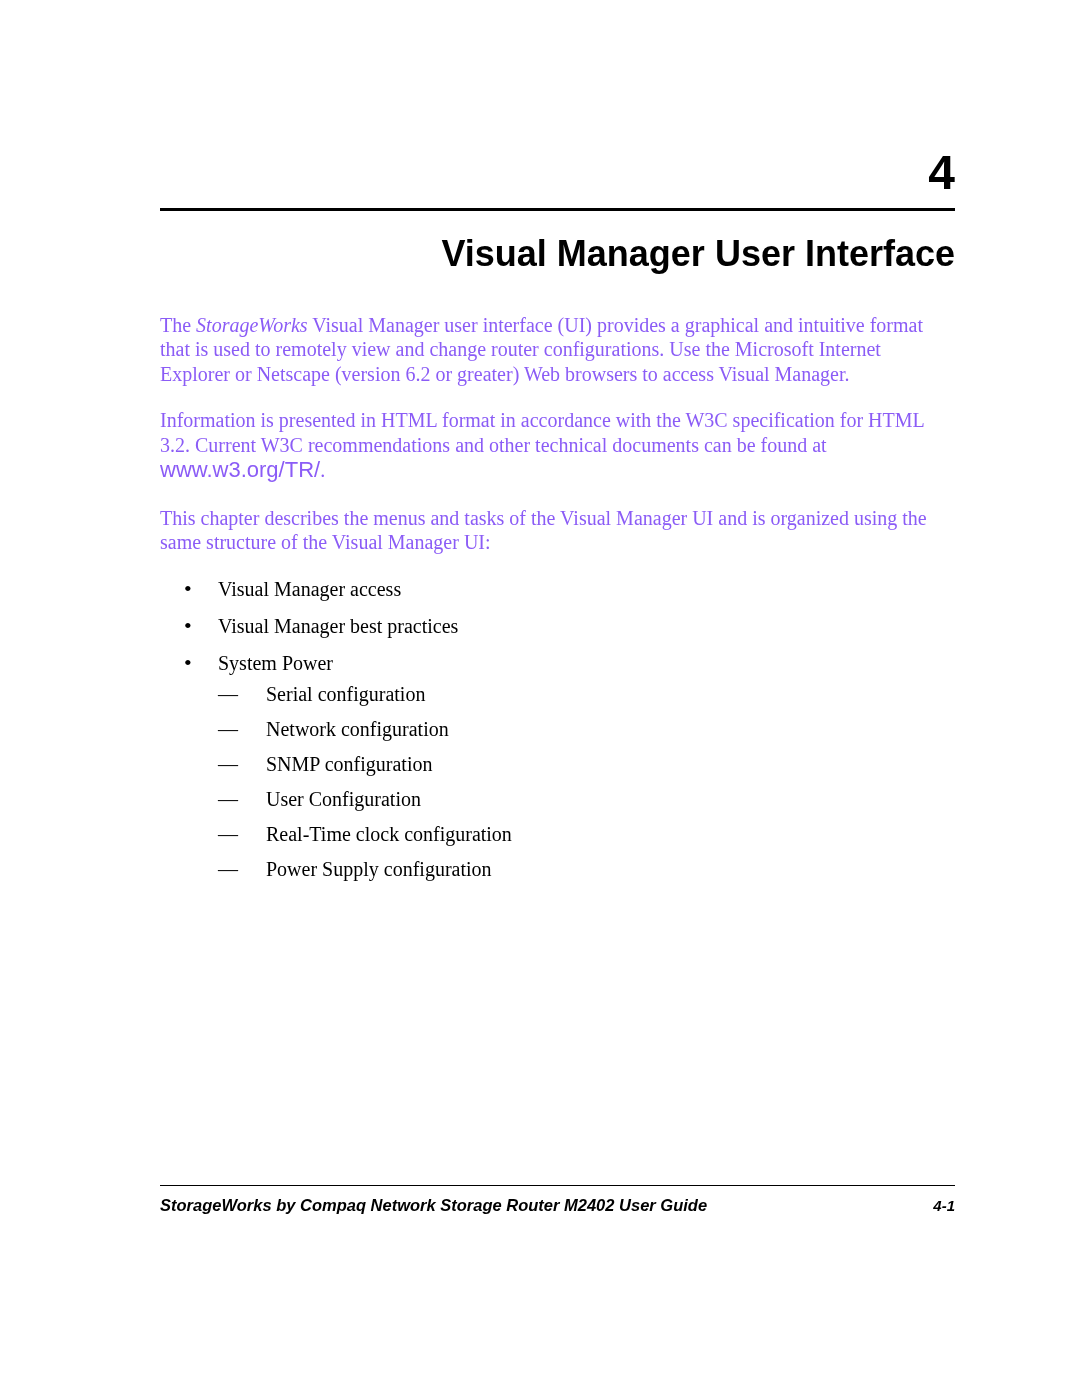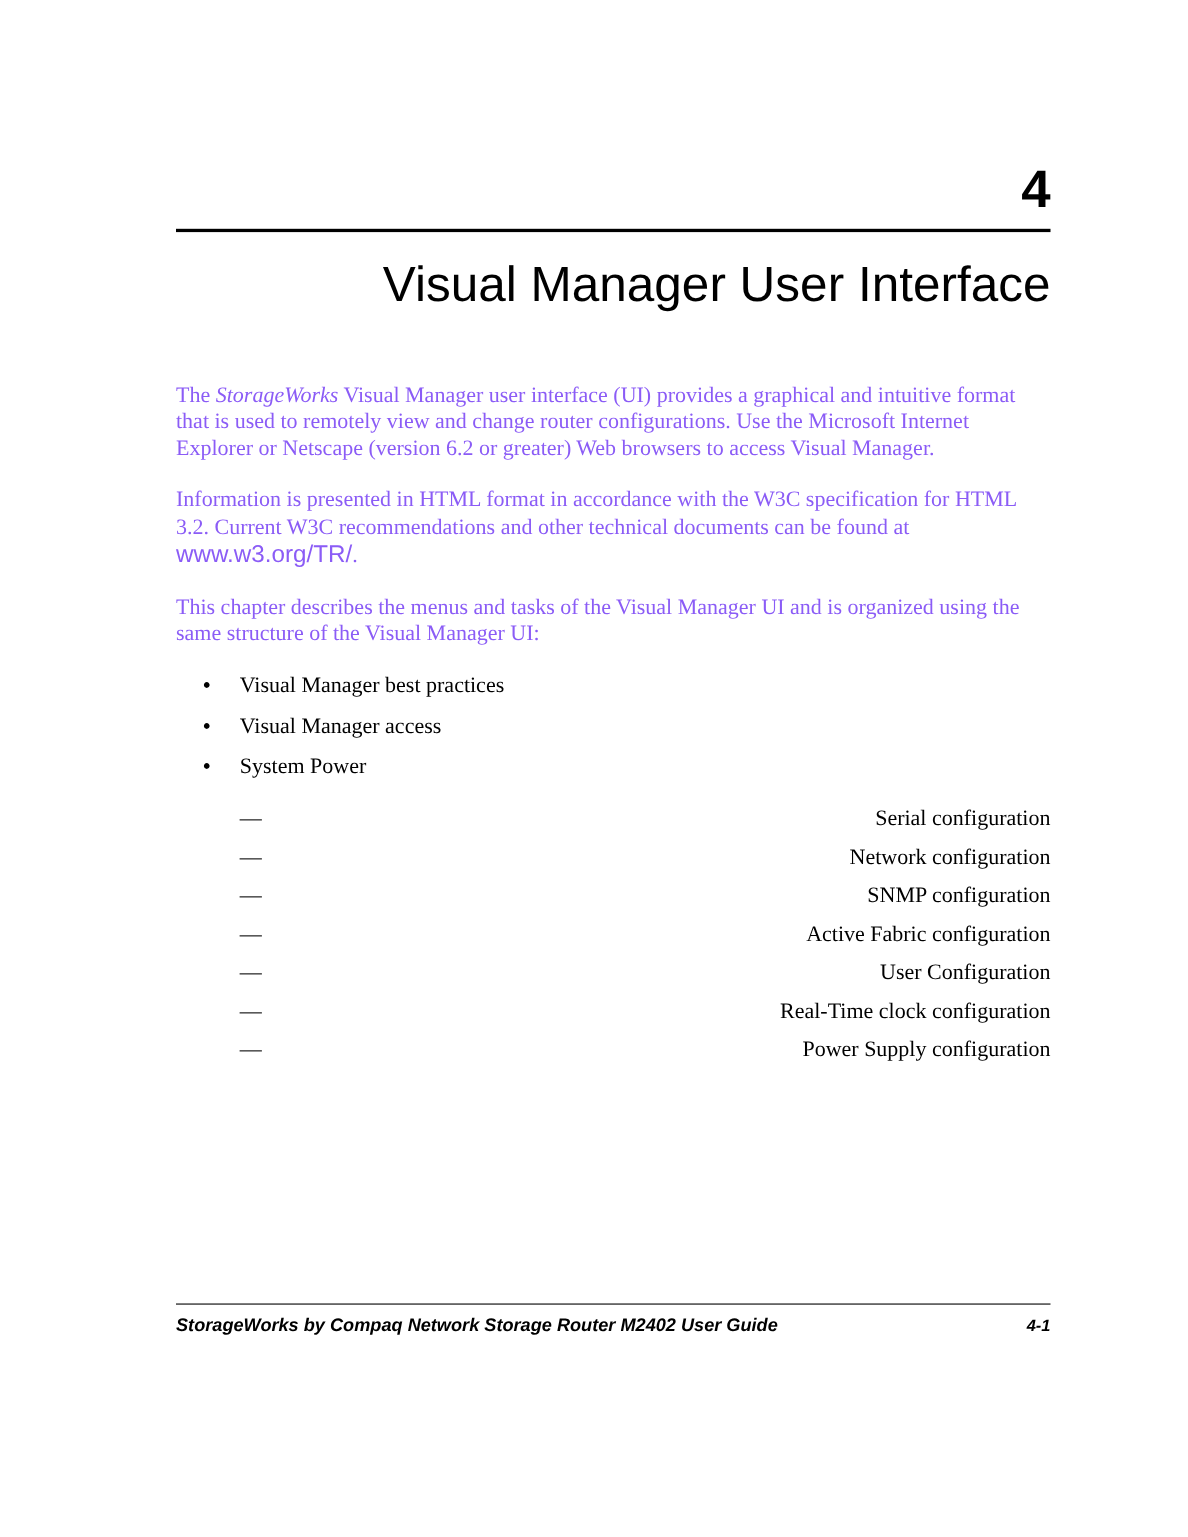--- a/index.html
+++ b/index.html
@@ -24,24 +24,24 @@
       text-align: right;
       margin-bottom: 8px;
     }
     .rule-thick {
       border: none;
       border-top: 3px solid #000;
       margin-bottom: 22px;
     }
     .chapter-title {
       font-family: Arial, Helvetica, sans-serif;
-      font-weight: normal;
-      font-size: 45px;
+      font-weight: bold;
+      font-size: 36px;
       text-align: right;
-      margin-bottom: 62px;
+      margin-bottom: 38px;
     }
     .body-text {
       font-size: 20px;
       line-height: 1.22;
       margin-bottom: 22px;
       color: #8b5cf6;
     }
     .italic {
       font-style: italic;
     }
@@ -62,22 +62,21 @@
     }
     .bullet-list > li::before {
       content: "•";
       position: absolute;
       left: 24px;
       top: -1px;
       font-size: 22px;
     }
     .dash-list {
       list-style: none;
-      margin-top: 23px;
-      text-align: right;
+      margin-top: 7px;
     }
     .dash-list > li {
       font-size: 20px;
       line-height: 1.2;
       margin-bottom: 11px;
       padding-left: 48px;
       position: relative;
     }
     .dash-list > li::before {
       content: "—";
@@ -126,29 +125,28 @@
     <span>The </span><span class="italic">StorageWorks</span><span> Visual Manager user interface (UI) provides a graphical and intuitive format that is used to remotely view and change router configurations. Use the Microsoft Internet Explorer or Netscape (version 6.2 or greater) Web browsers to access Visual Manager.</span>
   </p>
 
   <p class="body-text">
     <span>Information is presented in HTML format in accordance with the W3C specification for HTML 3.2. Current W3C recommendations and other technical documents can be found at </span><span class="sans">www.w3.org/TR/</span><span>.</span>
   </p>
 
   <p class="body-text">This chapter describes the menus and tasks of the Visual Manager UI and is organized using the same structure of the Visual Manager UI:</p>
 
   <ul class="bullet-list">
+    <li>Visual Manager access</li>
     <li>Visual Manager best practices</li>
-    <li>Visual Manager access</li>
     <li>
       <span>System Power</span>
       <ul class="dash-list">
         <li>Serial configuration</li>
         <li>Network configuration</li>
         <li>SNMP configuration</li>
-        <li>Active Fabric configuration</li>
         <li>User Configuration</li>
         <li>Real-Time clock configuration</li>
         <li>Power Supply configuration</li>
       </ul>
     </li>
   </ul>
 </div>
 
 <div class="footer">
   <hr class="rule-thin">

